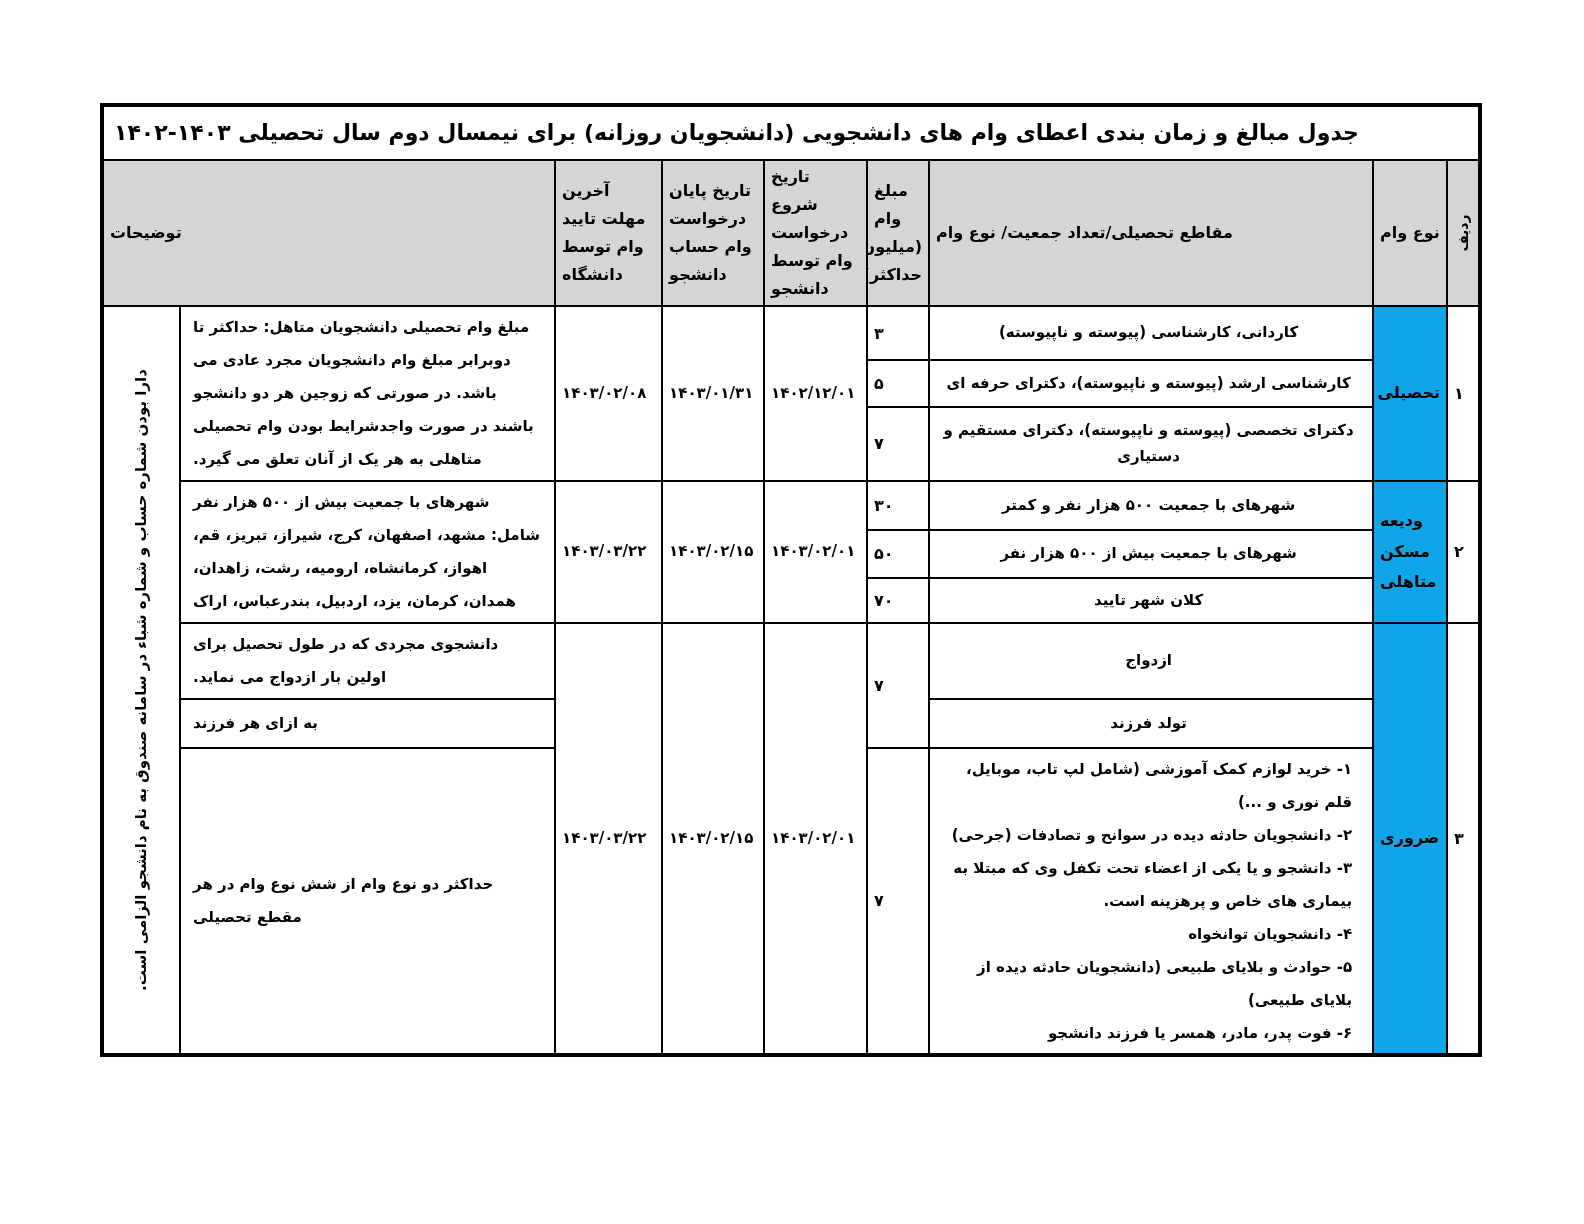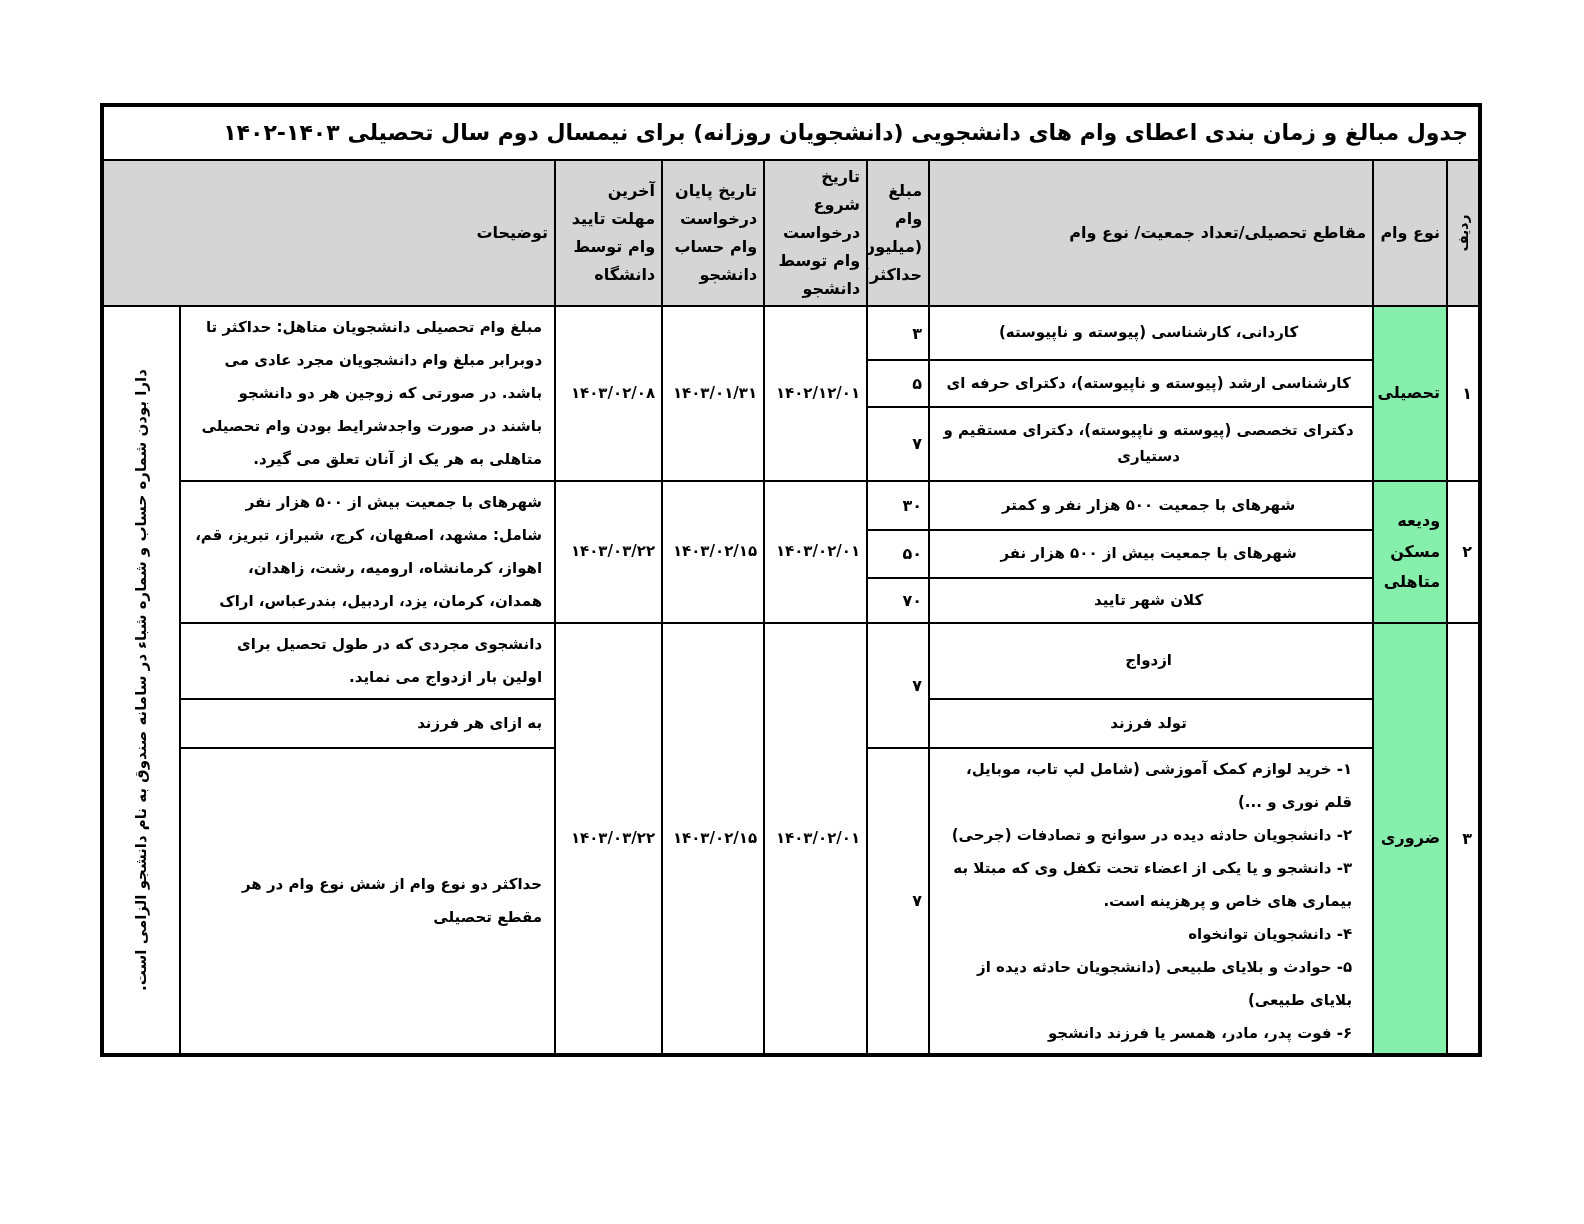--- a/index.html
+++ b/index.html
@@ -14,38 +14,38 @@
   table{
     border-collapse:collapse;
     table-layout:fixed;
     width:1381px;
     border:4px solid #000;
   }
   td{
     border:2px solid #000;
     padding:2px 6px;
     vertical-align:middle;
-    text-align:right;
+    text-align:left;
     font-size:15px;
     line-height:1.7;
     overflow:hidden;
   }
   .title-row td{
     height:48px;
     font-size:22px;
     background:#ffffff;
     padding:2px 10px;
   }
   .hdr{
     background:#d5d5d5;
     font-size:16px;
     line-height:1.75;
   }
   .hdr-row{height:111px;}
-  .type-cell{background:#86efac;font-size:16px;line-height:1.9;}
+  .type-cell{background:#0ea5e9;font-size:16px;line-height:1.9;}
   .num-cell{font-size:16px;}
   .cat{text-align:center;padding-right:13px;padding-left:8px;}
   .amt{font-size:16px;}
   .date{font-size:15px;letter-spacing:0.5px;}
   .notes{line-height:2.2;padding:4px 12px;}
   .list-cell{text-align:right;padding-right:20px;padding-left:8px;}
   .list-cell div{line-height:2.2;}
   .vcell{position:relative;}
   .rot{
     position:absolute;top:50%;left:50%;

